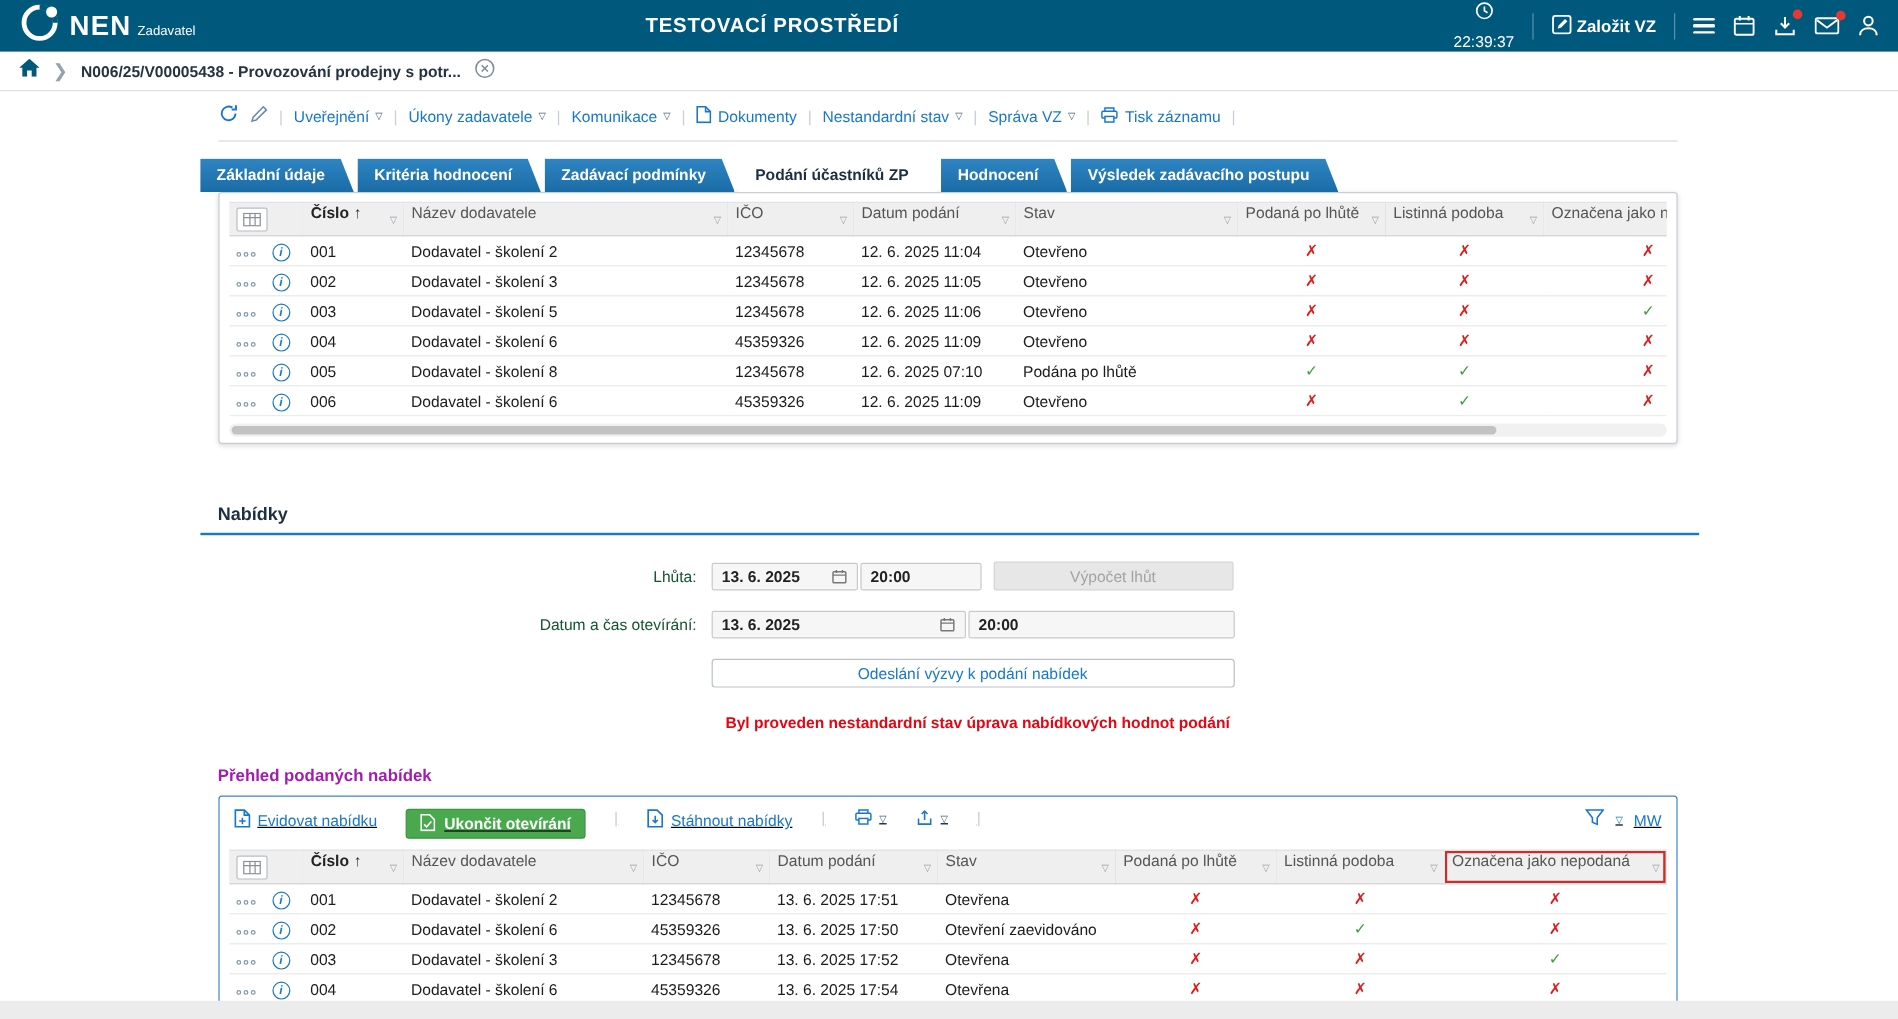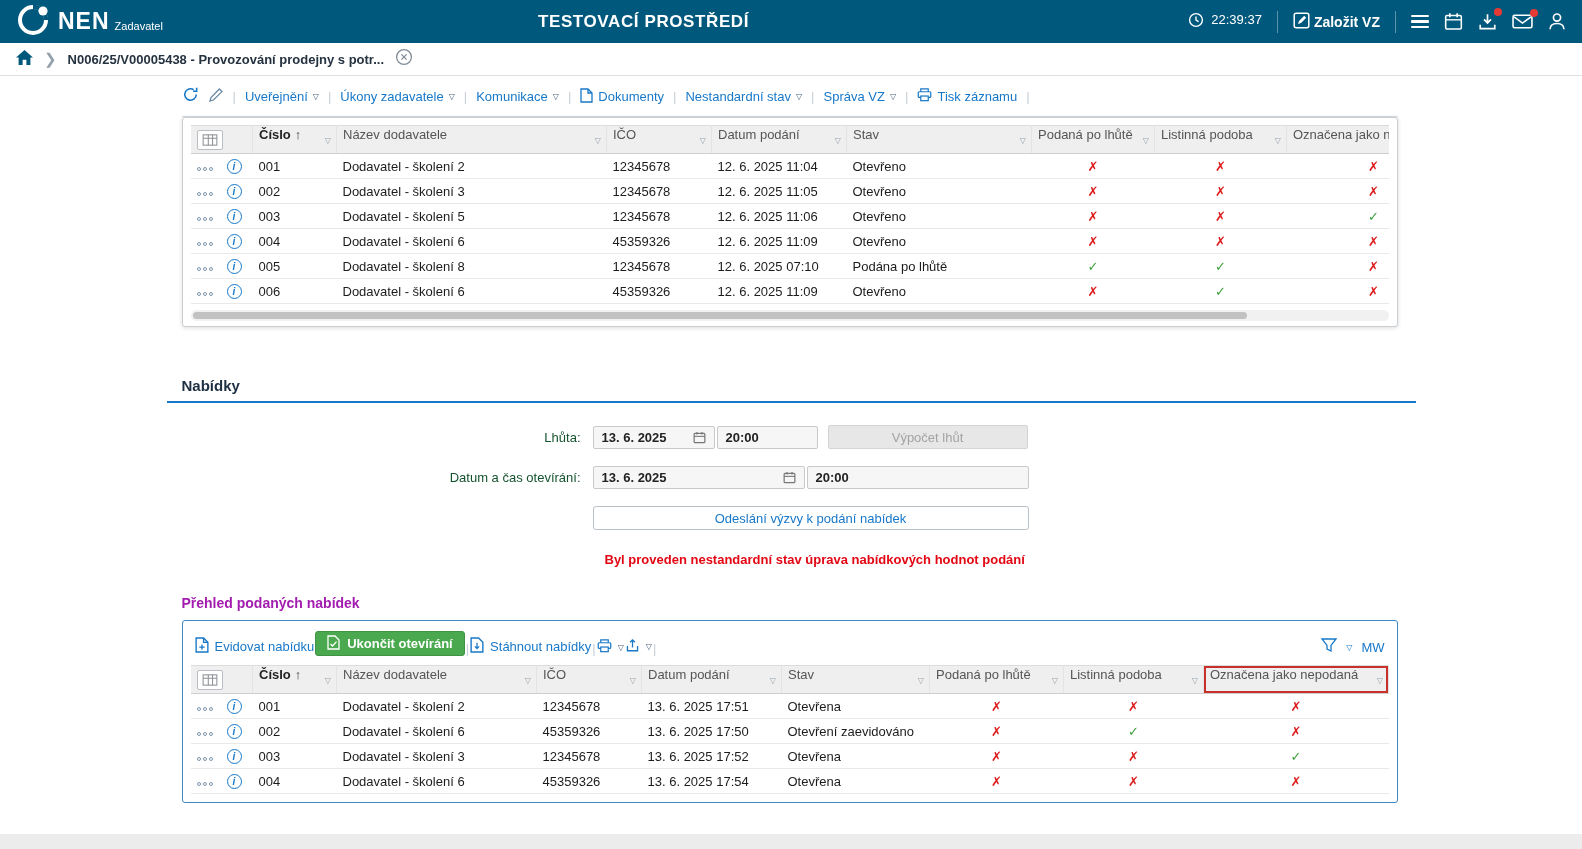--- a/index.html
+++ b/index.html
@@ -9,21 +9,21 @@
 
   
   .topbar { height:43px; background:#00587c; display:flex; align-items:center; padding:0 16px; position:relative; color:#fff; }
   .brand { display:flex; align-items:center; gap:8px; }
   .brand-text { display:flex; align-items:flex-end; gap:5px; }
   .brand-nen { font-size:23px; font-weight:700; letter-spacing:1px; line-height:1; }
   .brand-sub { font-size:11px; line-height:1; margin-bottom:1px; }
   .env-title { position:absolute; left:538px; top:0; height:43px; display:flex; align-items:center; font-size:17px; font-weight:700; letter-spacing:.6px; }
   .top-right { margin-left:auto; display:flex; align-items:center; gap:15px; }
   .sep-v { width:1px; height:22px; background:rgba(255,255,255,.35); }
-  .top-time { font-size:13px; display:flex; align-items:flex-start; gap:7px; }
+  .top-time { font-size:13px; display:flex; align-items:center; gap:7px;flex-direction:column; }
   .top-create { display:flex; align-items:center; gap:4px; font-size:14px; font-weight:700; cursor:pointer; }
   .icon-wrap { position:relative; display:flex; cursor:pointer; }
   .badge { position:absolute; top:-4px; right:-5px; width:8px; height:8px; background:#e53935; border-radius:50%; }
   .burger { display:flex; flex-direction:column; gap:3px; cursor:pointer; }
   .burger i { display:block; width:18px; height:2.5px; background:#fff; border-radius:1px; }
 
   
   .crumb-bar { height:33px; background:#fff; border-bottom:1px solid #dde2e6; display:flex; align-items:center; padding:0 16px; gap:11px; }
   .crumb-chev { color:#94a2ae; font-size:15px; font-weight:700; }
   .crumb-text { font-size:13px; font-weight:700; color:#253240; }
@@ -71,21 +71,21 @@
   .flabel { width:426px; text-align:right; padding-right:12px; color:#14532d; font-size:13px; }
   .inp { background:#f6f6f6; border:1px solid #c9c9c9; border-radius:2px; height:23px; display:flex; align-items:center; padding:0 8px; font-weight:700; font-size:13px; color:#222; }
   .inp .cal-r { margin-left:auto; display:flex; }
   .btn-disabled { width:200px; height:24px; background:#e7e7e7; border:1px solid #d4d4d4; color:#a3a3a3; font-size:13px; display:flex; align-items:center; justify-content:center; border-radius:2px; margin-left:10px; }
   .btn-outline { width:436px; height:24px; border:1px solid #b9c0c7; border-radius:3px; background:#fff; color:#1878c8; font-size:13px; display:flex; align-items:center; justify-content:center; cursor:pointer; }
   .warning { color:#e30613; font-weight:700; font-size:13px; margin:22px 0 0 438px; }
 
   
   .sub-title { font-size:14px; font-weight:700; color:#a21caf; margin:28px 0 9px 15px; }
   .panel { margin:0 18px 0 15px; border:1px solid #3d87c5; border-radius:3px; padding:8px; background:#fff; }
-  .ptoolbar { display:flex; align-items:flex-end; gap:1px; padding:2px 4px 9px 4px; }
+  .ptoolbar { display:flex; align-items:flex-start; gap:24px; padding:2px 4px 9px 4px;text-decoration:underline; }
   .link { color:#1878c8; font-size:13px; display:inline-flex; align-items:center; gap:6px; cursor:pointer; white-space:nowrap; }
   .btn-green { background:#4aa94e; border:1px solid #3f9343; color:#fff; font-weight:700; font-size:13px; height:25px; padding:0 11px; border-radius:3px; display:inline-flex; align-items:center; gap:7px; cursor:pointer; }
   .pt-right { margin-left:auto; display:flex; align-items:center; gap:9px; }
   .mw { color:#1878c8; font-size:13px; cursor:pointer; }
   .tri-b { font-size:8px; color:#1878c8; }
 
   .footer-strip { position:absolute; left:0; right:0; bottom:0; height:15px; background:#ececec; }
 </style>
 </head>
 <body>
@@ -238,20 +238,28 @@
               <path d="M4 4V1h8v3" fill="none" stroke="#1878c8" stroke-width="1.3"></path>
               <rect x="1.3" y="4" width="13.4" height="6" rx="1" fill="none" stroke="#1878c8" stroke-width="1.3"></rect>
               <rect x="4" y="8.6" width="8" height="5" fill="#fff" stroke="#1878c8" stroke-width="1.3"></rect>
             </svg>
         </span>
         <span>Tisk záznamu</span>
       </span>
       <span class="al-sep">|</span>
     </div>
 
+    <div class="tabs">
+        <div class="tab">Základní údaje</div>
+        <div class="tab">Kritéria hodnocení</div>
+        <div class="tab">Zadávací podmínky</div>
+        <div class="tab active">Podání účastníků ZP</div>
+        <div class="tab">Hodnocení</div>
+        <div class="tab">Výsledek zadávacího postupu</div>
+      </div>
 
     <div class="card">
       <div class="clip">
         <table class="grid" style="width:1270px;">
           <colgroup>
             <col style="width:30px">
               <col style="width:32px">
               <col style="width:84px">
               <col style="width:270px">
               <col style="width:105px">

